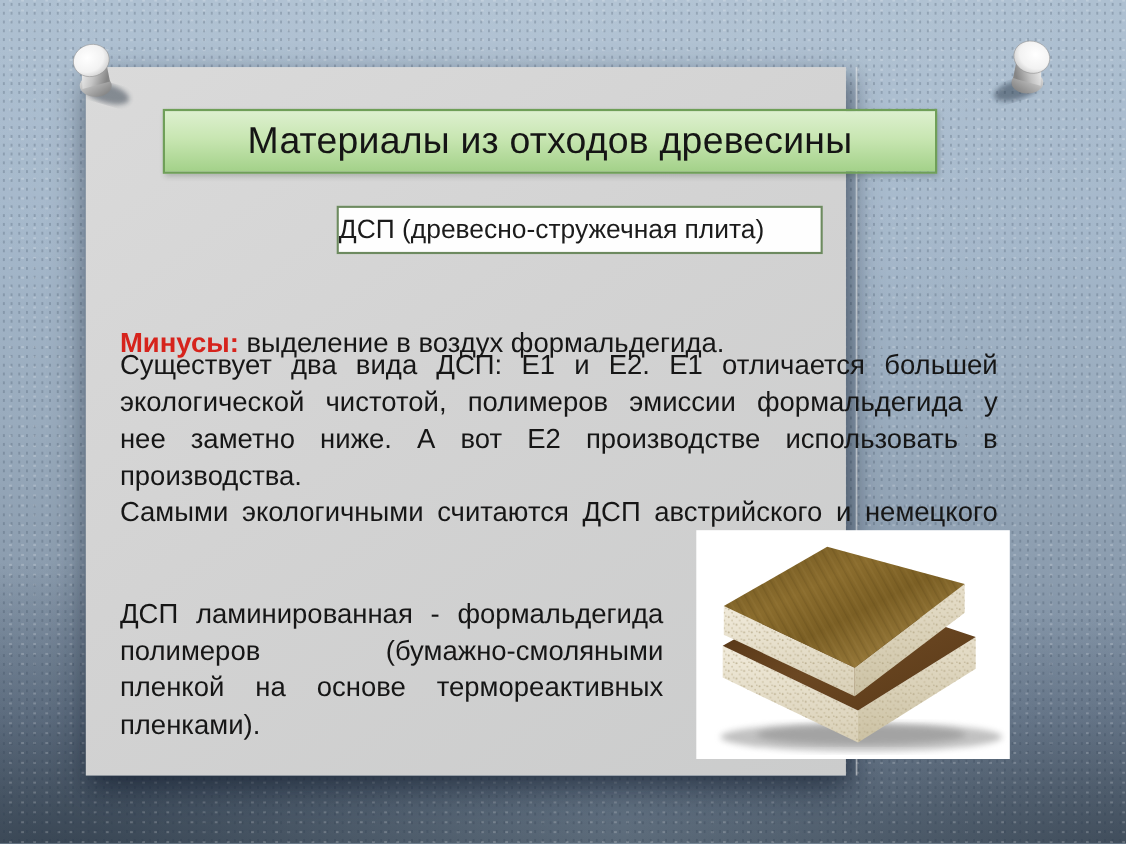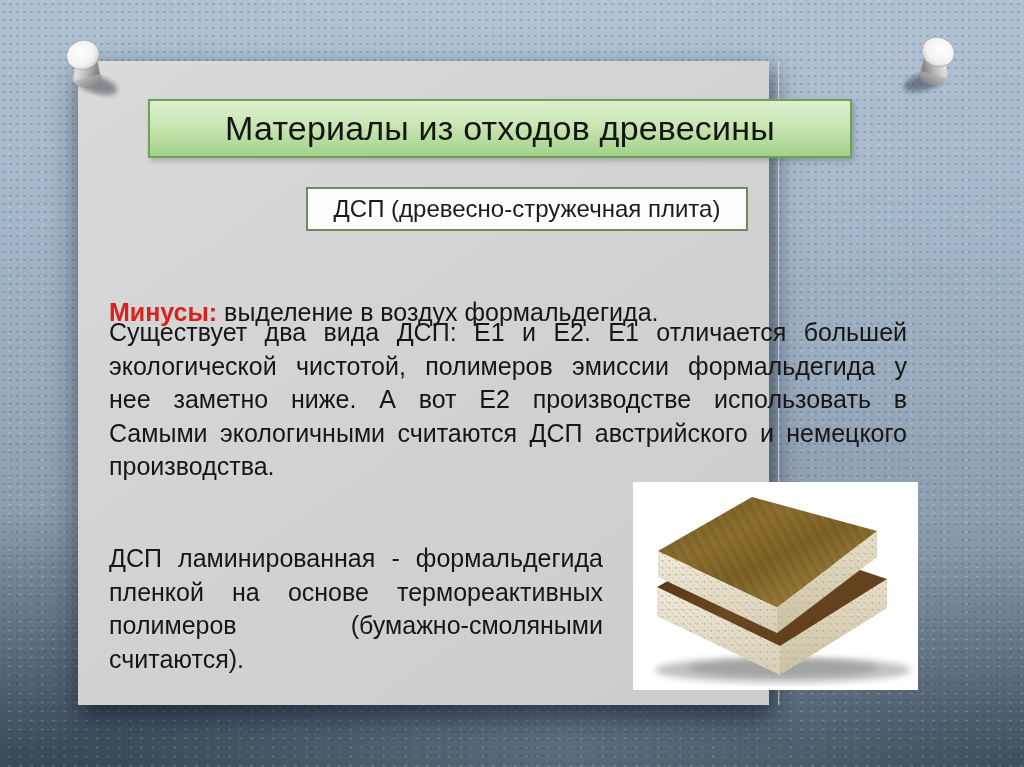--- a/index.html
+++ b/index.html
@@ -26,21 +26,21 @@
   .crease{position:absolute;left:700px;top:0;width:2px;height:100%;
     background:linear-gradient(to right, rgba(255,255,255,.65), rgba(120,120,120,.18));z-index:1;}
 
   .title-box{position:absolute;left:70px;top:38px;width:700px;height:55px;
     border:2px solid #6f9f58;display:flex;align-items:center;justify-content:center;
     background:linear-gradient(to bottom,#ddf0cf 0%,#c8e6b2 45%,#a3d189 100%);
     box-shadow:2px 3px 5px rgba(40,60,40,.25);z-index:2;}
   .title-box span{font-size:34px;color:#151515;letter-spacing:.2px;}
 
   .subtitle-box{position:absolute;left:228px;top:126px;width:438px;height:40px;
-    border:2px solid #6d8a60;background:#fefefe;display:flex;align-items:center;justify-content:center;z-index:2;}
+    border:2px solid #6d8a60;background:#fefefe;display:flex;align-items:center;z-index:2;}
   .subtitle-box span{font-size:24px;color:#1b1b1b;}
 
   .cons{position:absolute;left:31px;top:193px;width:798px;font-size:25px;line-height:34px;color:#161616;z-index:2;margin-top:41px;}
   .cons .lbl{font-weight:bold;color:#d6231c;}
 
   .block-a{position:absolute;left:31px;top:255px;width:798px;z-index:2;}
   .block-b{position:absolute;left:31px;top:481px;width:494px;z-index:2;}
   .ln{font-size:25px;line-height:33.5px;height:33.5px;color:#161616;white-space:normal;}
   .jl{text-align:justify;text-align-last:justify;}
 
@@ -67,29 +67,29 @@
   </div>
 
   <div class="cons">
     <span class="lbl">Минусы:</span><span> выделение в воздух формальдегида.</span>
   </div>
 
   <div class="block-a">
     <div class="ln jl">Существует два вида ДСП: Е1 и Е2. Е1 отличается большей</div>
     <div class="ln jl">экологической чистотой, полимеров эмиссии формальдегида у</div>
     <div class="ln jl">нее заметно ниже. А вот Е2 производстве использовать в</div>
+    <div class="ln">производства.</div>
     <div class="ln jl">Самыми экологичными считаются ДСП австрийского и немецкого</div>
-    <div class="ln">производства.</div>
   </div>
 
   <div class="block-b">
     <div class="ln jl">ДСП ламинированная - формальдегида</div>
+    <div class="ln jl">полимеров (бумажно-смоляными</div>
     <div class="ln jl">пленкой на основе термореактивных</div>
-    <div class="ln jl">полимеров (бумажно-смоляными</div>
-    <div class="ln">считаются).</div>
+    <div class="ln">пленками).</div>
   </div>
 
   <div class="image-box">
     <svg width="285" height="208" viewBox="0 0 285 208">
       <defs>
         <linearGradient id="woodTop" x1="0" y1="0" x2="1" y2="1">
           <stop offset="0" stop-color="#6e5520"></stop>
             <stop offset="0.35" stop-color="#8a6c2d"></stop>
           <stop offset="0.55" stop-color="#7b5f24"></stop>
             <stop offset="0.8" stop-color="#97793a"></stop>

